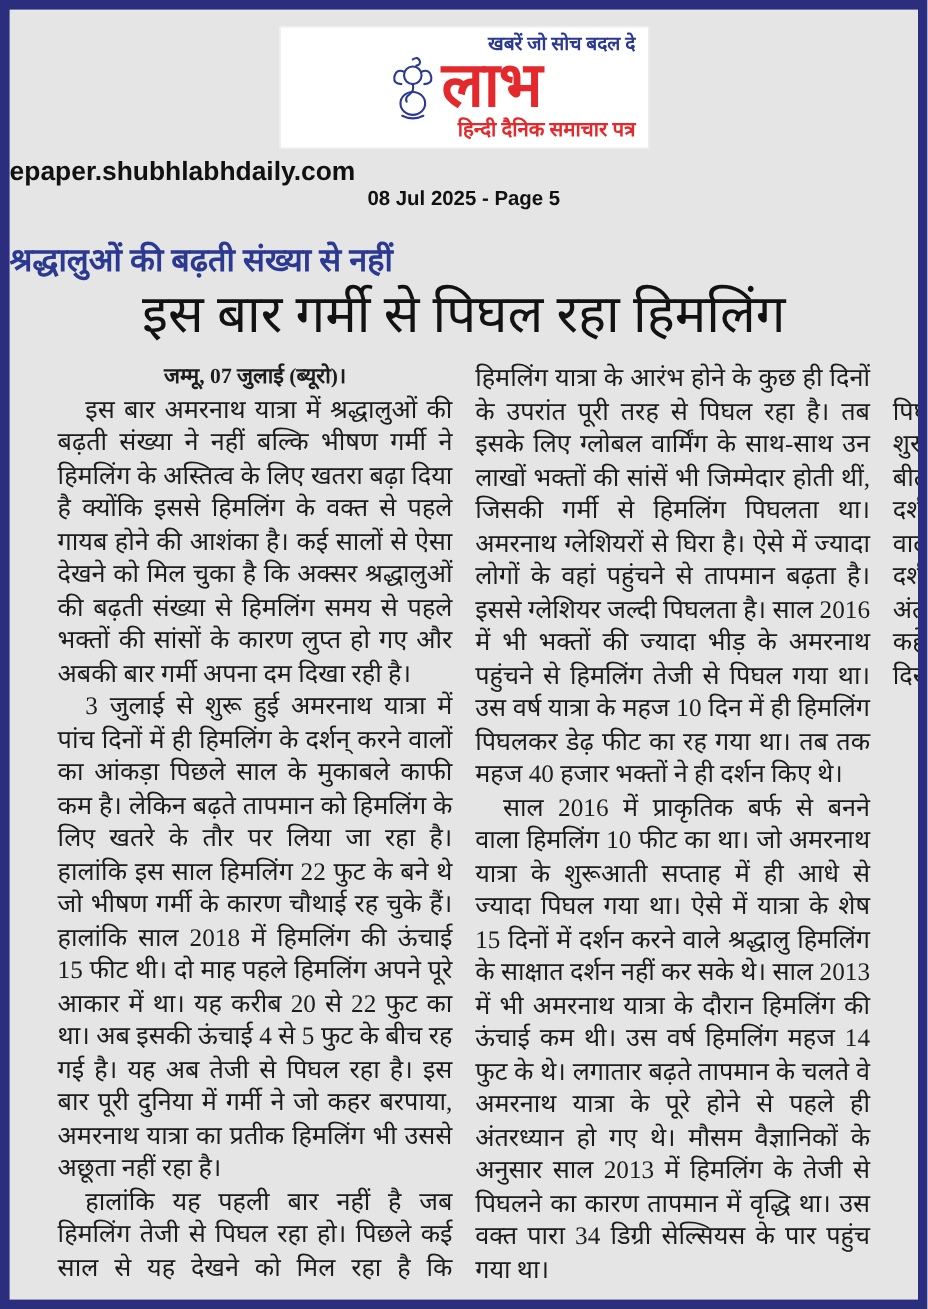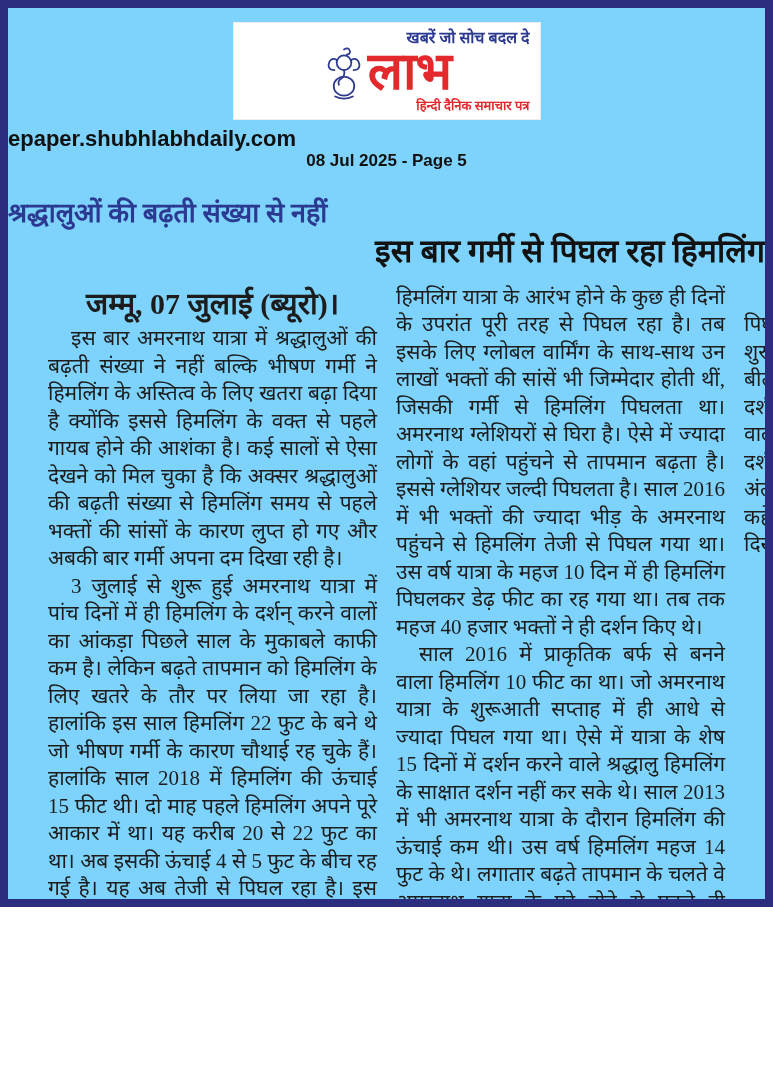--- a/index.html
+++ b/index.html
@@ -5,23 +5,23 @@
   :root{
     --frame:#2b2d7e;
     --brand-red:#e4292d;
     --brand-blue:#2b3990;
     --text:#1c1c1c;
   }
   *{margin:0;padding:0;box-sizing:border-box;}
   html,body{width:773px;height:1091px;background:#fff;overflow:hidden;}
   body{font-family:"Liberation Serif","DejaVu Serif",serif;color:var(--text);}
   .page{
-    width:773px;height:907px;
+    width:773px;height:1091px;
     border:8px solid var(--frame);
-    background:#7dd3fc;
+    background:#e5e5e5;
     overflow:hidden;
   }
   
   .masthead{
     width:308px;
     margin:14px auto 0 auto;
     background:#fff;
     border:1px solid #ececec;
     padding:6px 10px 6px 10px;
   }
@@ -46,21 +46,21 @@
     font-weight:700;
     font-size:52px;
     line-height:1.05;
     letter-spacing:-1px;
   }
   .ganesha{width:44px;height:56px;flex:0 0 auto;}
   .logo-sub{
     font-family:"Liberation Serif","DejaVu Serif",serif;
     color:var(--brand-red);
     font-weight:700;
-    font-size:13px;
+    font-size:17px;
     text-align:right;
     line-height:1.1;
     margin-top:-2px;
   }
   
   .site-line{
     font-family:"Liberation Sans","DejaVu Sans",sans-serif;
     font-weight:600;
     font-size:22px;
     margin-top:6px;
@@ -78,24 +78,24 @@
   
   .kicker{
     text-align:left;
     color:var(--brand-blue);
     font-weight:700;
     font-size:27px;
     margin-top:26px;
     line-height:1.2;
   }
   .headline{
-    text-align:right;
+    text-align:center;
     color:#121212;
-    font-weight:700;
-    font-size:32px;
+    font-weight:400;
+    font-size:44px;
     margin-top:4px;
     line-height:1.15;
     letter-spacing:0;
   }
   
   .article-body{
     margin-top:14px;
     padding:0 40px;
     height:790px;
     column-count:2;
@@ -103,21 +103,21 @@
     column-fill:auto;
     font-size:21px;
     line-height:1.31;
     text-align:justify;
     color:var(--text);
   }
   .dateline{
     font-weight:700;
     text-align:center;
     text-indent:0;
-    font-size:30px;
+    font-size:18px;
     margin-bottom:2px;
   }
   .article-body p{
     text-indent:1.1em;
     margin:0;
     font-family:Liberation Serif, serif;
   }
 </style>
 </head>
 <body>

